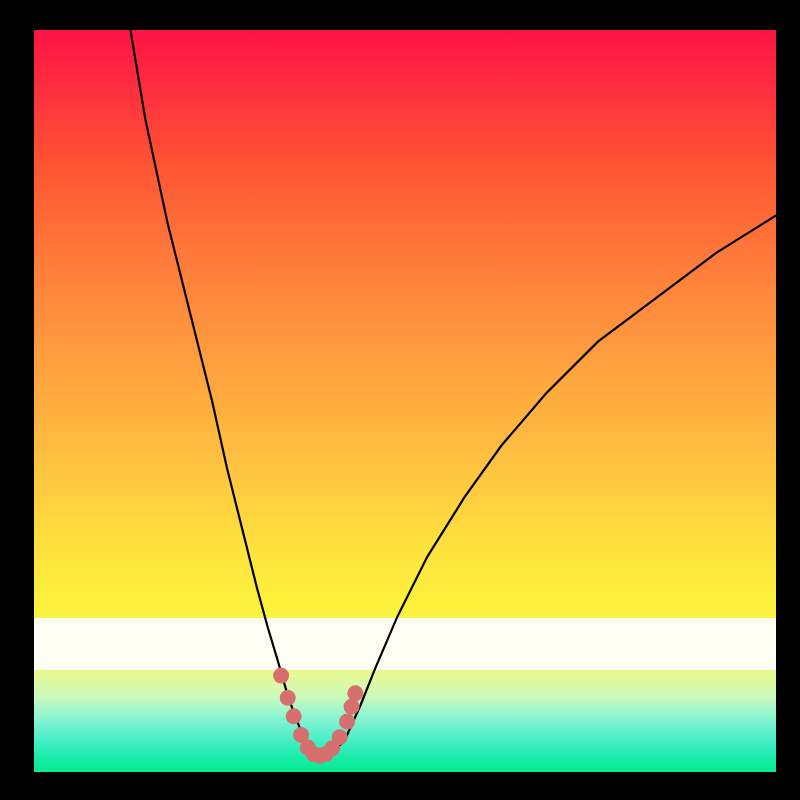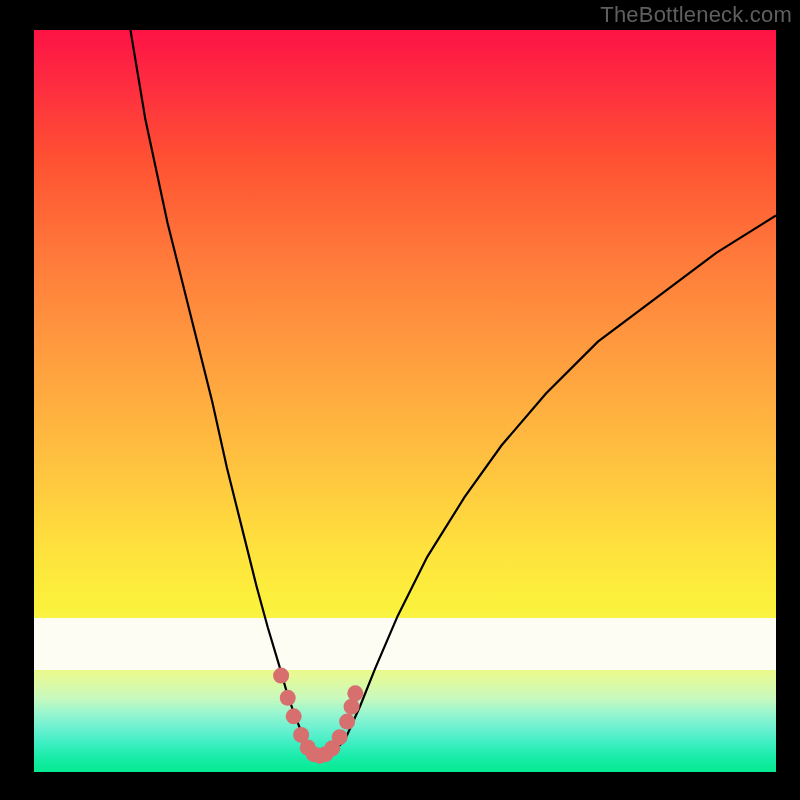--- a/index.html
+++ b/index.html
@@ -71,21 +71,20 @@
     position: absolute;
     left: 0; top: 0;
     width: 100%; height: 100%;
     overflow: visible;
   }
 </style>
 </head>
 <body>
 
 <div class="frame">
-  <div class="watermark">TheBottleneck.com</div>
 
   <div class="plot-area">
     <div class="gradient-bg"></div>
     <div class="white-band" style="top: 587.664px; height: 51.94px; background: rgb(253, 253, 244);"></div>
     <svg class="curves" viewBox="0 0 742 742" preserveAspectRatio="none">
       <path fill="none" stroke-width="2.2" d="M96.46 0.00 L111.30 89.04 L133.56 192.92 L155.82 281.96 L178.08 371.00 L192.92 437.78 L207.76 497.14 L222.60 556.50 L233.73 597.31 L244.86 634.41 L252.28 660.38 L259.70 682.64 L267.12 701.19 L273.06 713.80 L277.51 721.22 L281.96 725.68 L286.41 727.16 L290.86 725.68 L299.77 721.22 L308.67 712.32 L313.12 704.90 L326.48 675.22 L341.32 638.12 L363.58 586.18 L393.26 526.82 L430.36 467.46 L467.46 415.52 L511.98 363.58 L563.92 311.64 L623.28 267.12 L682.64 222.60 L742.00 185.50" stroke="#000000"></path>
       <g>
           <circle cx="247.09" cy="645.54" r="8" fill="#d76f6f"></circle>
           <circle cx="253.76" cy="667.80" r="8" fill="#d76f6f"></circle>
           <circle cx="259.70" cy="686.35" r="8" fill="#d76f6f"></circle>

